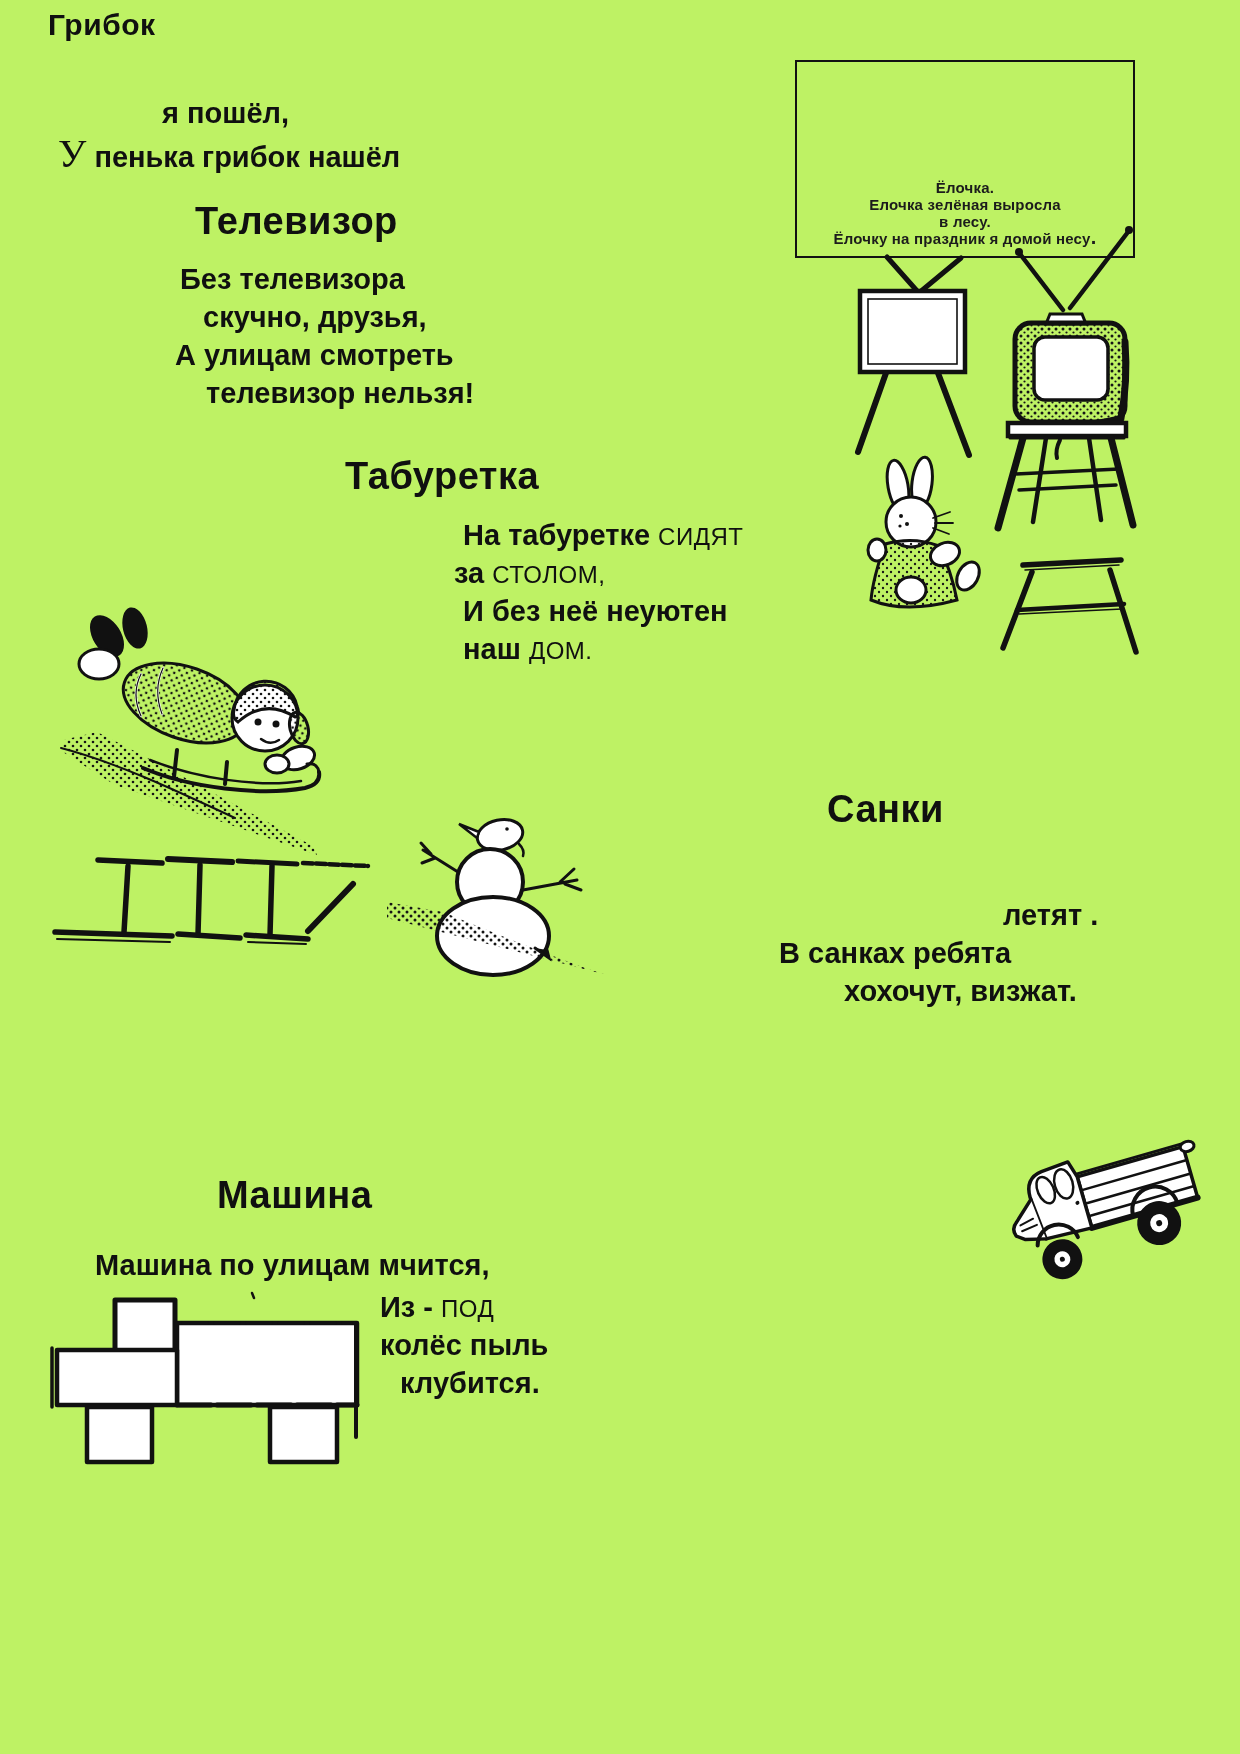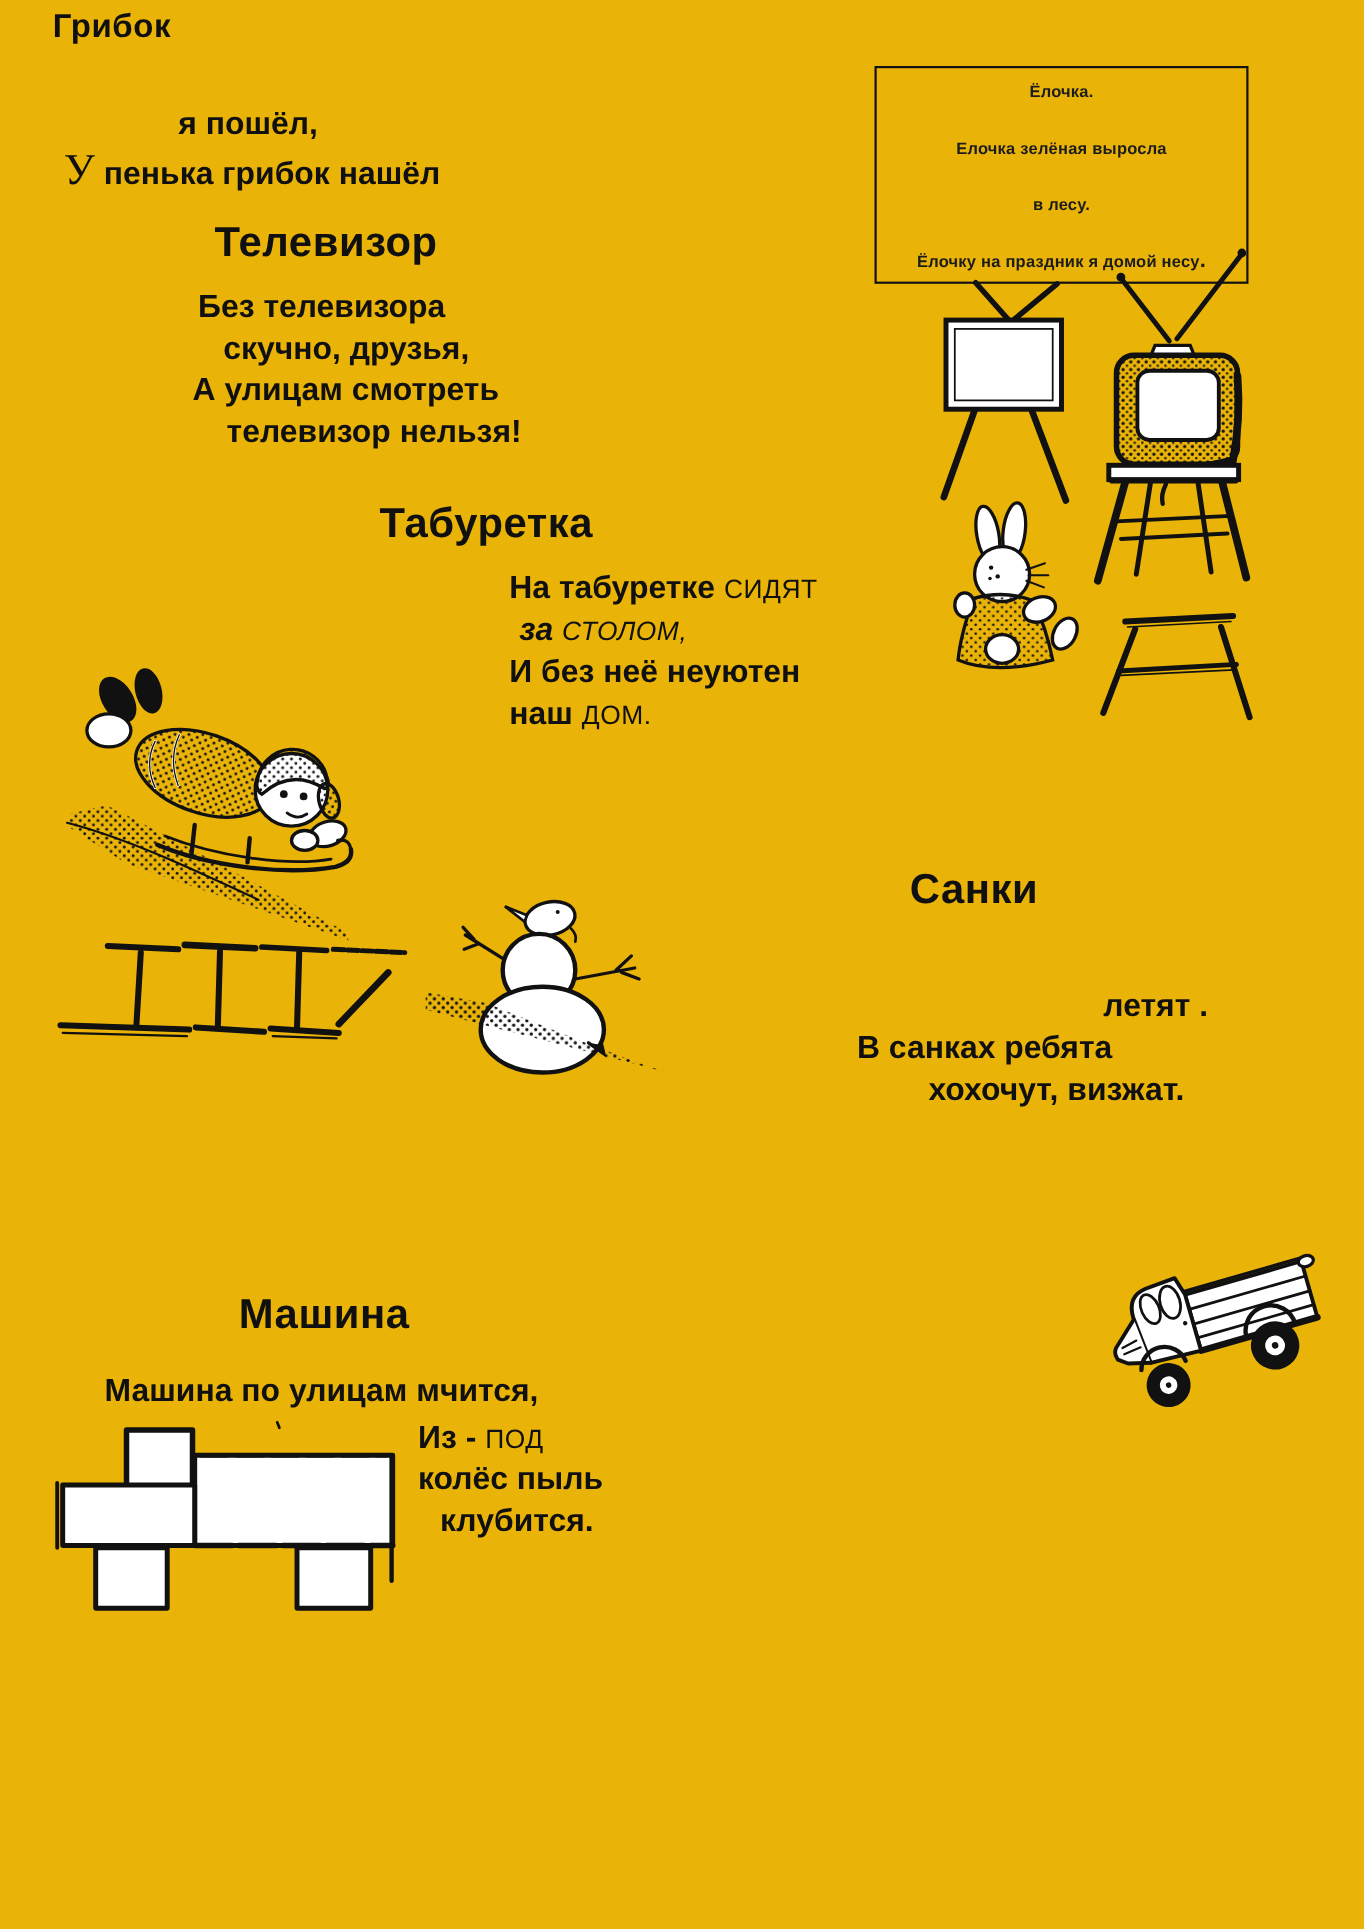--- a/index.html
+++ b/index.html
@@ -1,29 +1,29 @@
 <!DOCTYPE html>
 <html><head>
 <meta charset="utf-8">
 <style>
   html,body{margin:0;padding:0;background:#9a9a9a;}
   .page{
-    position:relative;width:1240px;height:1754px;background:#eab308;
+    position:relative;width:1240px;height:1754px;background:#bef264;
     font-family:"Liberation Sans",sans-serif;color:#101010;overflow:hidden;
     margin:0 auto;
   }
   .heading{position:absolute;font-weight:bold;font-size:38px;white-space:nowrap;letter-spacing:.5px;}
   .line{position:absolute;font-weight:bold;font-size:29px;white-space:nowrap;line-height:1.1;}
   .caps{font-weight:400;font-size:24px;letter-spacing:.5px;}
   .init-sans{font-size:44px;font-weight:bold;}
   .init-serif{font-family:"Liberation Serif",serif;font-size:40px;font-weight:400;}
   .poem-box{
     position:absolute;left:795px;top:60px;width:340px;height:198px;
     border:2.5px solid #121212;box-sizing:border-box;
-    display:flex;flex-direction:column;justify-content:space-between;
+    display:flex;flex-direction:column;justify-content:flex-end;
     padding:13px 6px 9px 6px;text-align:center;
   }
   .box-line{font-size:15px;font-weight:bold;color:#1c1c1c;letter-spacing:.2px;}
   .box-period{font-size:20px;line-height:0;}
   svg{position:absolute;overflow:visible;}
   .ill line,.ill path,.ill rect,.ill circle,.ill ellipse,.ill polygon{vector-effect:none;}
 </style>
 </head>
 <body>
 
@@ -41,21 +41,21 @@
   </div>
 
   <div class="heading" style="left:195px;top:200px;">Телевизор</div>
   <div class="line" style="left:180px;top:264px;">Без телевизора</div>
   <div class="line" style="left:203px;top:302px;">скучно, друзья,</div>
   <div class="line" style="left:175px;top:340px;">А улицам смотреть</div>
   <div class="line" style="left:206px;top:378px;">телевизор нельзя!</div>
 
   <div class="heading" style="left:345px;top:455px;">Табуретка</div>
   <div class="line" style="left:463px;top:520px;"><span>На табуретке </span><span class="caps">СИДЯТ</span></div>
-  <div class="line" style="left:472px;top:558px;font-style:italic;"><span>за </span><span class="caps">СТОЛОМ,</span></div>
+  <div class="line" style="left:454px;top:558px;"><span>за </span><span class="caps">СТОЛОМ,</span></div>
   <div class="line" style="left:463px;top:596px;">И без неё неуютен</div>
   <div class="line" style="left:463px;top:634px;"><span>наш </span><span class="caps">ДОМ.</span></div>
 
   <div class="heading" style="left:827px;top:788px;">Санки</div>
   <div class="line" style="left:1003px;top:900px;">летят .</div>
   <div class="line" style="left:779px;top:938px;">В санках ребята</div>
   <div class="line" style="left:844px;top:976px;">хохочут, визжат.</div>
 
   <div class="heading" style="left:217px;top:1174px;">Машина</div>
   <div class="line" style="left:95px;top:1250px;">Машина по улицам мчится,</div>

